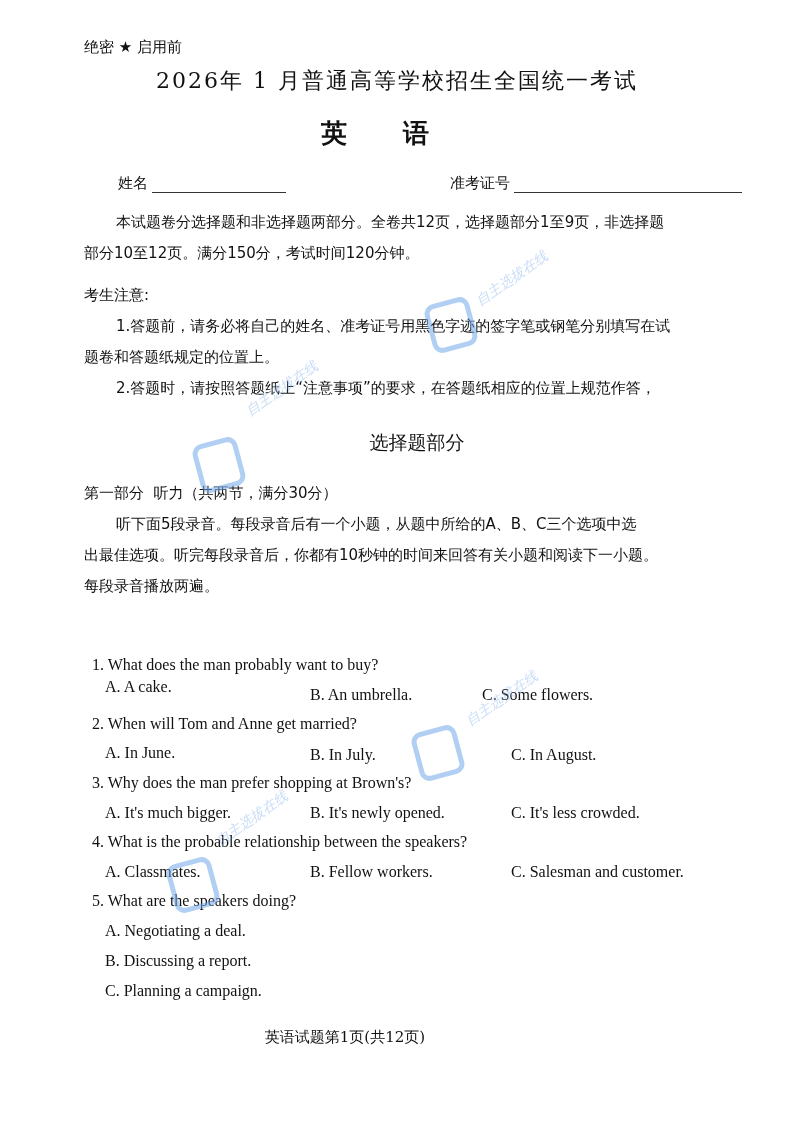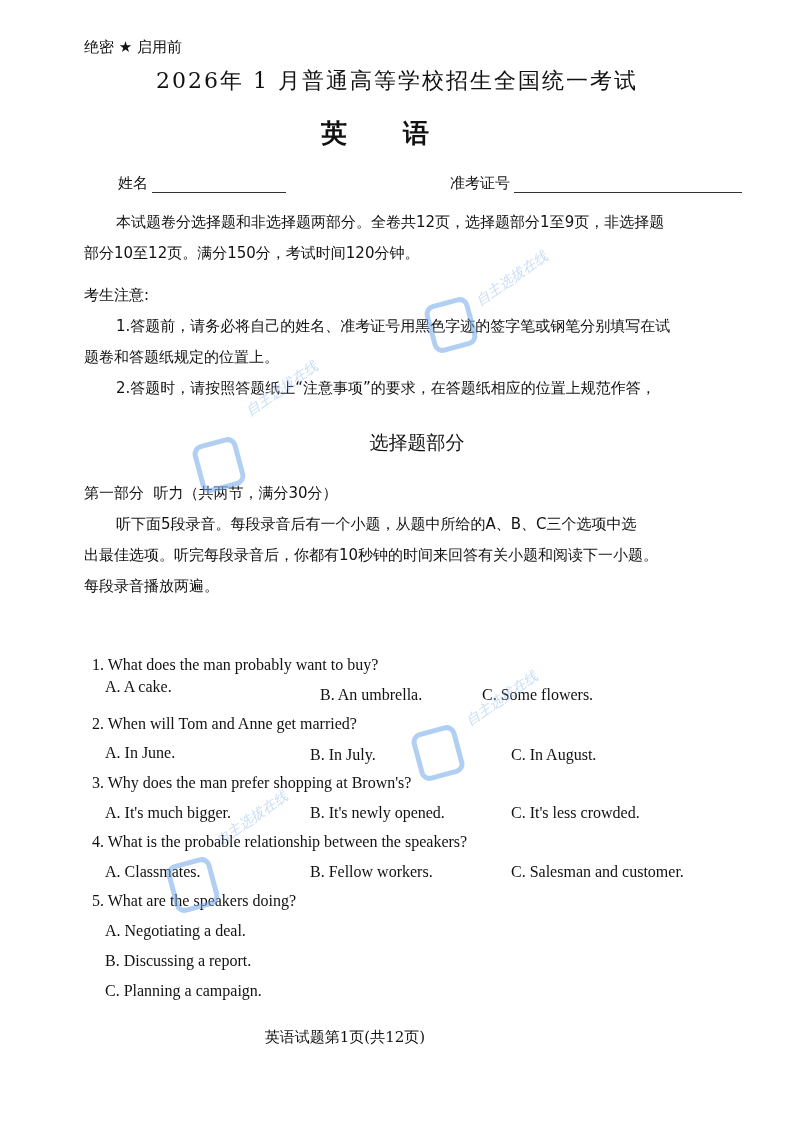--- a/index.html
+++ b/index.html
@@ -51,21 +51,21 @@
 
 <div class="abs para" style="top:478px;">
   <div style="white-space:pre;">第一部分  听力（共两节，满分30分）</div>
   <div><span class="ind"></span><span>听下面5段录音。每段录音后有一个小题，从题中所给的A、B、C三个选项中选</span></div>
   <div><span>出最佳选项。听完每段录音后，你都有10秒钟的时间来回答有关小题和阅读下一小题。</span></div>
   <div><span>每段录音播放两遍。</span></div>
 </div>
 
 <div class="abs q" style="left:92px;top:656px;">1. What does the man probably want to buy?</div>
 <div class="abs opt" style="left:105px;top:678px;">A. A cake.</div>
-<div class="abs opt" style="left:320px;top:686px;">B. An umbrella.</div>
+<div class="abs opt" style="left:310px;top:686px;">B. An umbrella.</div>
 <div class="abs opt" style="left:482px;top:686px;">C. Some flowers.</div>
 
 <div class="abs q" style="left:92px;top:715px;">2. When will Tom and Anne get married?</div>
 <div class="abs opt" style="left:105px;top:744px;">A. In June.</div>
 <div class="abs opt" style="left:310px;top:746px;">B. In July.</div>
 <div class="abs opt" style="left:511px;top:746px;">C. In August.</div>
 
 <div class="abs q" style="left:92px;top:774px;">3. Why does the man prefer shopping at Brown's?</div>
 <div class="abs opt" style="left:105px;top:804px;">A. It's much bigger.</div>
 <div class="abs opt" style="left:310px;top:804px;">B. It's newly opened.</div>

